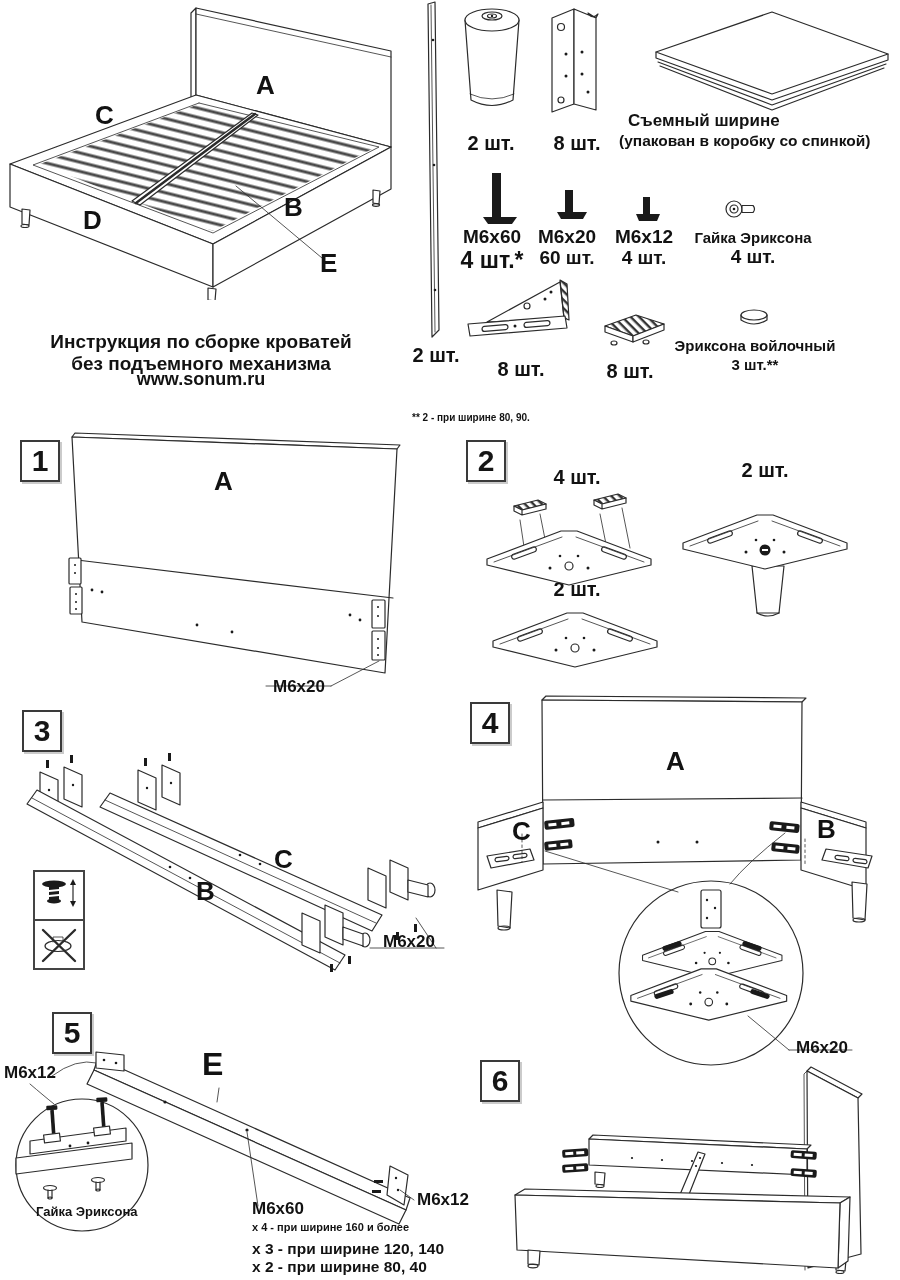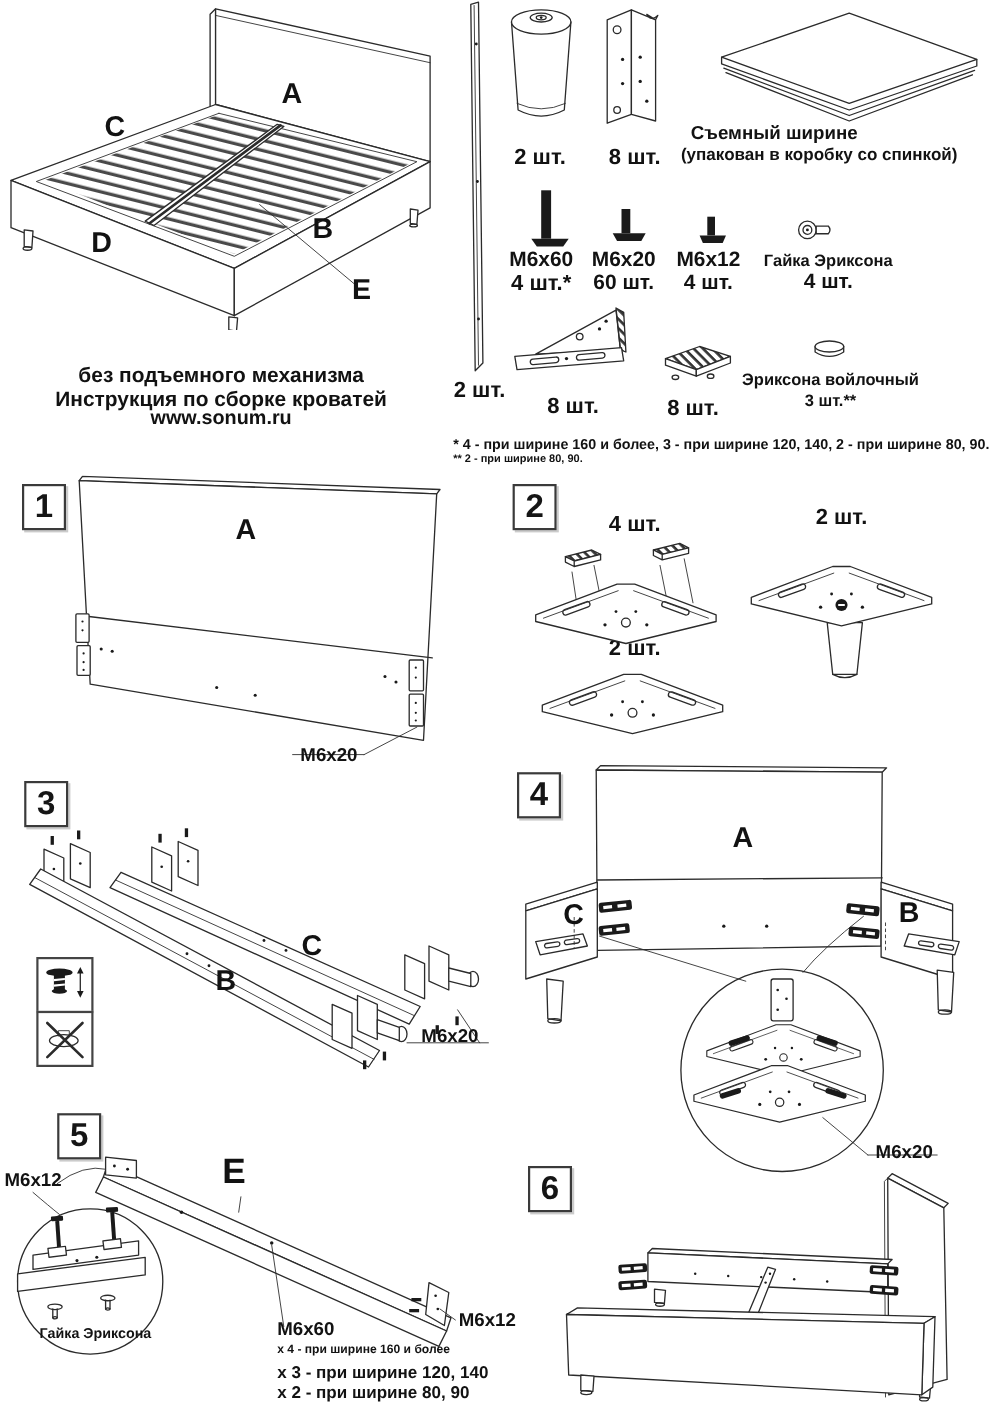--- a/index.html
+++ b/index.html
@@ -68,22 +68,22 @@
       <ellipse cx="376" cy="205" rx="3.5" ry="1.3"></ellipse>
     <path class="thin" d="M322,258 L236,186"></path>
   </svg>
   <div class="t" style="left:256px;top:70px;font-size:26px">A</div>
   <div class="t" style="left:95px;top:100px;font-size:26px">C</div>
   <div class="t" style="left:83px;top:205px;font-size:26px">D</div>
   <div class="t" style="left:284px;top:192px;font-size:26px">B</div>
   <div class="t" style="left:320px;top:248px;font-size:26px">E</div>
 
   <div class="t c" style="left:40px;top:331px;width:322px;font-size:19px;line-height:22px;white-space:normal">
+    <div>Инструкция по сборке кроватей</div>
     <div>без подъемного механизма</div>
-    <div>Инструкция по сборке кроватей</div>
   </div>
   <div class="t c" style="left:40px;top:369px;width:322px;font-size:18px">www.sonum.ru</div>
 
   <svg class="abs" style="left:416px;top:0" width="44" height="340" viewBox="0 0 44 340">
     <path class="w" d="M12,4 L19,2 L23,330 L16,337 Z"></path>
     <path class="thin" d="M15,5 L19,332"></path>
     <circle class="b" cx="17" cy="40" r="1.3"></circle>
       <circle class="b" cx="18" cy="165" r="1.3"></circle>
       <circle class="b" cx="19" cy="290" r="1.3"></circle>
   </svg>
@@ -133,21 +133,21 @@
     <rect class="b" x="13" y="5" width="7" height="17"></rect>
       <path class="b" d="M6,22 L30,22 L27,29 L9,29 Z"></path>
   </svg>
   <svg class="abs" style="left:724px;top:198px" width="36" height="26" viewBox="0 0 36 26">
     <circle class="w" cx="10" cy="11" r="8"></circle>
       <circle cx="10" cy="11" r="4"></circle>
       <circle class="b" cx="10" cy="11" r="1.3"></circle>
     <path class="w" d="M18,7.5 L29,7.5 Q32,11 29,14.5 L18,14.5 Z"></path>
   </svg>
   <div class="t c" style="left:455px;top:226px;width:74px;font-size:19px">M6x60</div>
-  <div class="t c" style="left:455px;top:247px;width:74px;font-size:20px">4 шт.*</div>
+  <div class="t c" style="left:455px;top:247px;width:74px;font-size:23px">4 шт.*</div>
   <div class="t c" style="left:530px;top:226px;width:74px;font-size:19px">M6x20</div>
   <div class="t c" style="left:530px;top:247px;width:74px;font-size:19px">60 шт.</div>
   <div class="t c" style="left:607px;top:226px;width:74px;font-size:19px">M6x12</div>
   <div class="t c" style="left:607px;top:247px;width:74px;font-size:19px">4 шт.</div>
   <div class="t c" style="left:688px;top:229px;width:130px;font-size:15px">Гайка Эриксона</div>
   <div class="t c" style="left:688px;top:246px;width:130px;font-size:19px">4 шт.</div>
 
   <svg class="abs" style="left:465px;top:276px" width="118" height="72" viewBox="0 0 118 72">
     <path class="w" d="M22,46 L95,6 L99,42 Z"></path>
     <path style="fill:url(#hatchA)" d="M95,4 L102,8 L104,44 L99,42 Z"></path>
@@ -170,21 +170,20 @@
   </svg>
   <div class="t c" style="left:597px;top:360px;width:66px;font-size:20px">8 шт.</div>
 
   <svg class="abs" style="left:738px;top:308px" width="34" height="22" viewBox="0 0 34 22">
     <path class="w" d="M3,7 L3,12 Q16,20 29,12 L29,7"></path>
     <ellipse class="w" cx="16" cy="7" rx="13" ry="5"></ellipse>
   </svg>
   <div class="t c" style="left:672px;top:337px;width:166px;font-size:15px">Эриксона войлочный</div>
   <div class="t c" style="left:722px;top:356px;width:66px;font-size:15px">3 шт.**</div>
 
-  <div class="t" style="left:412px;top:396px;font-size:13px">* 4 - при ширине 160 и более, 3 - при ширине 120, 140, 2 - при ширине 80, 90.</div>
   <div class="t" style="left:412px;top:412px;font-size:10px">** 2 - при ширине 80, 90.</div>
 
   <div class="stepbox" style="left:20px;top:440px">
       <span>1</span>
     </div>
   <svg class="abs" style="left:55px;top:432px" width="400" height="262" viewBox="0 0 400 262">
     <path class="w" d="M17,5 L20,1 L345,13 L342,17 Z"></path>
     <path class="w" d="M17,5 L342,17 L330,241 L27,190 Z"></path>
     <path d="M22,128 L338,166"></path>
     <rect class="w" x="14" y="126" width="12" height="26" rx="1"></rect>
@@ -410,21 +409,21 @@
         <path d="M-2,2 L-2,10 M2,2 L2,10"></path>
         <ellipse cx="0" cy="10" rx="2" ry="1"></ellipse>
       </g>
   </svg>
   <div class="t" style="left:4px;top:1063px;font-size:17px">M6x12</div>
   <div class="t" style="left:202px;top:1046px;font-size:32px">E</div>
   <div class="t c" style="left:36px;top:1204px;width:94px;font-size:13px">Гайка Эриксона</div>
   <div class="t" style="left:252px;top:1199px;font-size:17px">M6x60</div>
   <div class="t" style="left:252px;top:1221px;font-size:11px">x 4 - при ширине 160 и более</div>
   <div class="t" style="left:252px;top:1240px;font-size:15.5px">x 3 - при ширине 120, 140</div>
-  <div class="t" style="left:252px;top:1258px;font-size:15.5px">x 2 - при ширине 80, 90</div>
+  <div class="t" style="left:252px;top:1258px;font-size:15.5px">x 2 - при ширине 80, 40</div>
   <div class="t" style="left:417px;top:1190px;font-size:17px">M6x12</div>
 
   <div class="stepbox" style="left:480px;top:1060px">
       <span>6</span>
     </div>
   <svg class="abs" style="left:512px;top:1062px" width="388" height="216" viewBox="0 0 388 216">
     <path class="w" d="M295,9 L299,5 L350,32 L346,36 Z"></path>
     <path class="w" d="M295,9 L346,36 L349,192 L296,206 Z"></path>
     <path class="thin" d="M295,9 L292,12 L293,208"></path>
     <path class="w" d="M324,197 l10,1 l-1,11 l-9,-1 Z"></path>

